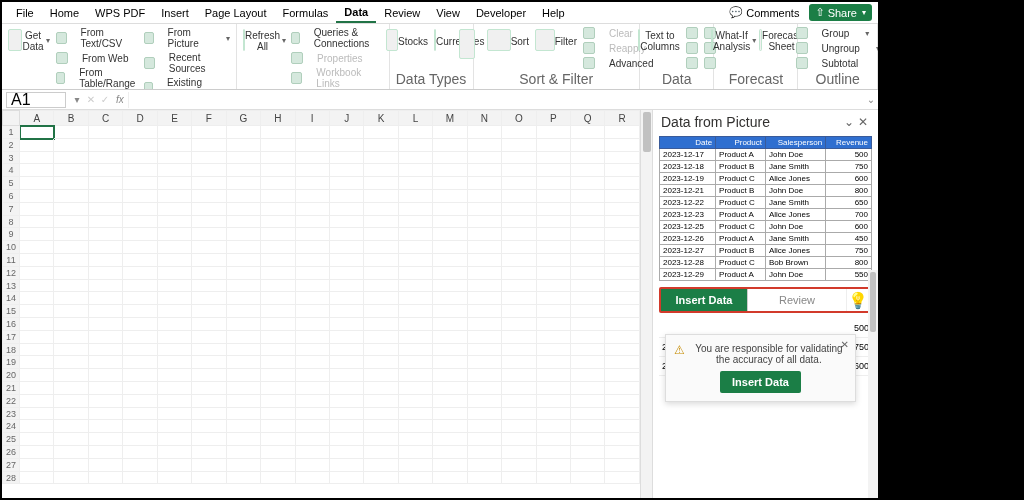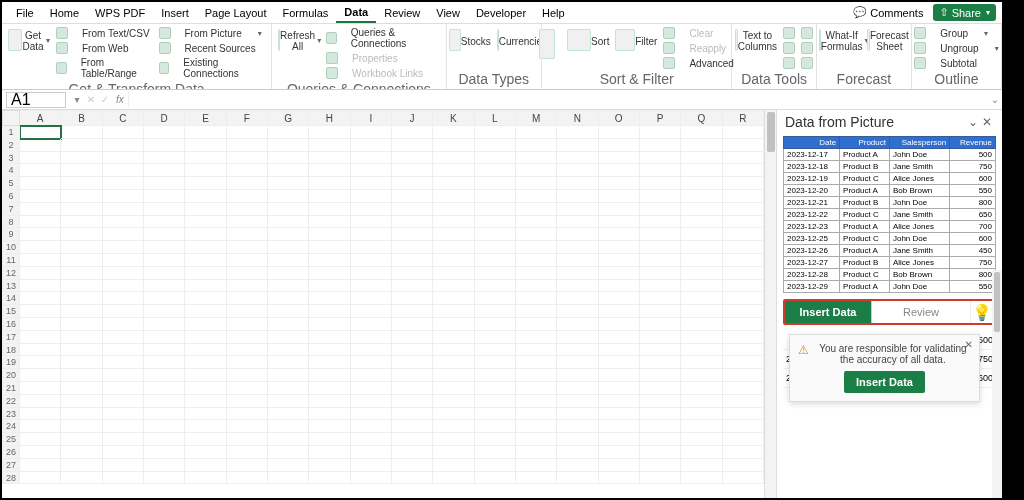--- a/index.html
+++ b/index.html
@@ -1,17 +1,17 @@
 <!DOCTYPE html>
 <html><head>
 <meta charset="utf-8">
 <style>
 * { margin:0; padding:0; box-sizing:border-box; font-family: "Segoe UI", Arial, sans-serif; }
 body { background:#000; width:1024px; height:500px; overflow:hidden; }
-.app { background:#fff; width:1000px; height:496px; margin:2px; display:flex; flex-direction:column; }
+.app { background:#fff; width:876px; height:496px; margin:2px; display:flex; flex-direction:column; }
 .menubar { display:flex; align-items:center; height:22px; border-bottom:1px solid #ddd; font-size:11px; padding:0 6px; background:#fff;}
 .menubar .tab { padding:3px 8px; cursor:pointer; }
 .menubar .tab.active { border-bottom:2px solid #217346; font-weight:600;}
 .menubar .spacer { flex:1; }
 .menubar .right-btn { display:flex; align-items:center; gap:3px; padding:2px 6px; font-size:11px; border-radius:3px; margin-left:4px;}
 .share-btn { background:#1b7e46; color:#fff; }
 .ribbon { display:flex; height:66px; border-bottom:1px solid #ccc; background:#fff; font-size:10px; color:#333; overflow:hidden;}
 .rgroup { display:flex; flex-direction:column; border-right:1px solid #e3e3e3; padding:2px 6px 0 6px; align-items:center; min-width:40px;}
 .rgroup .body { display:flex; align-items:flex-start; gap:6px; flex:1;}
 .rgroup .label { font-size:14px; color:#666; text-align:center; padding:1px 0 2px;}
@@ -237,21 +237,21 @@
         </div>
       </div>
       <div class="label">Data Tools</div>
     </div>
 
     <div class="rgroup">
       <div class="body">
         <div class="bigbtn">
             <div class="ic"></div>
             <span>What-If
-Formulas</span>
+Analysis</span>
             <span class="chev-down">▾</span>
           </div>
         <div class="bigbtn">
             <div class="ic"></div>
             <span>Forecast
 Sheet</span>
           </div>
       </div>
       <div class="label">Forecast</div>
     </div>
@@ -941,26 +941,20 @@
               <td>Jane Smith</td>
               <td class="num">750</td>
             </tr>
             <tr>
               <td>2023-12-19</td>
               <td>Product C</td>
               <td>Alice Jones</td>
               <td class="num">600</td>
             </tr>
             <tr>
-              <td>2023-12-20</td>
-              <td>Product A</td>
-              <td>Bob Brown</td>
-              <td class="num">550</td>
-            </tr>
-            <tr>
               <td>2023-12-21</td>
               <td>Product B</td>
               <td>John Doe</td>
               <td class="num">800</td>
             </tr>
             <tr>
               <td>2023-12-22</td>
               <td>Product C</td>
               <td>Jane Smith</td>
               <td class="num">650</td>

